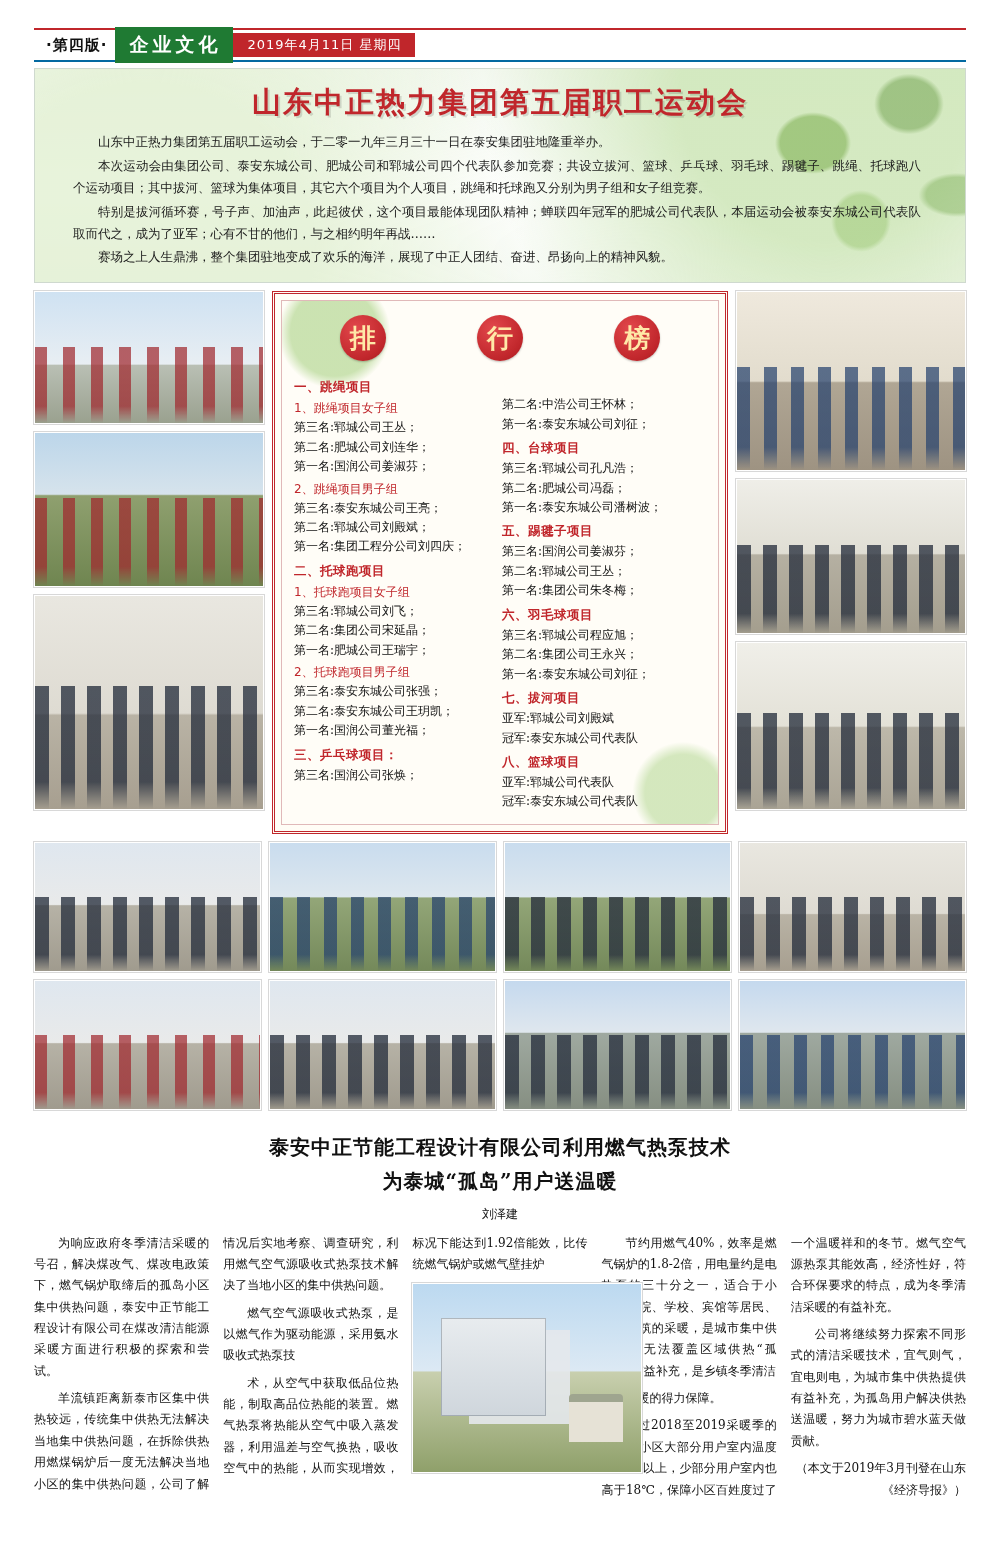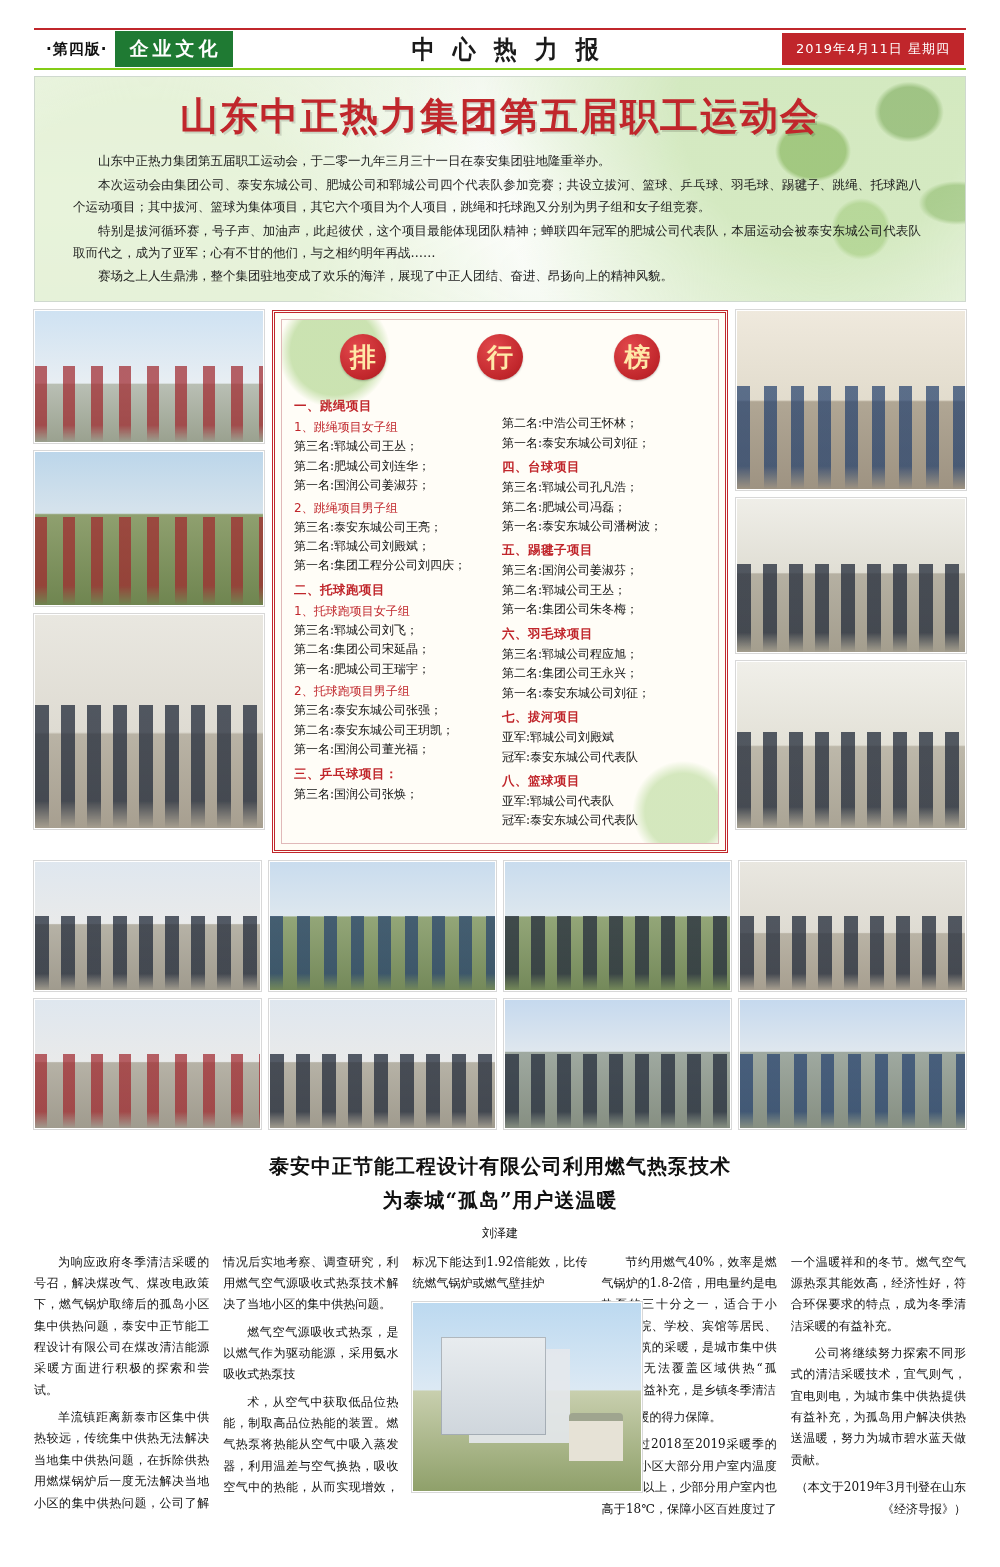--- a/index.html
+++ b/index.html
@@ -13,23 +13,23 @@
     overflow:hidden;
   }
   .page {
     position:absolute; left:0; top:0; width:1000px; height:1567px;
     background:#ffffff;
     padding:28px 34px 10px 34px;
   }
 
   
   .masthead {
-    height:42px;
+    height:34px;
     border-top:2px solid #c0262b;
-    border-bottom:2px solid #84cc16;
+    border-bottom:2px solid #0369a1;
     display:flex; align-items:stretch;
     background:#fff;
     position:relative;
   }
   .mh-left {
     display:flex; align-items:center;
     padding-left:6px;
   }
   .mh-pageno {
     font-family:"DejaVu Sans", sans-serif;
@@ -92,21 +92,21 @@
     background:
       radial-gradient(ellipse at 40% 40%, rgba(122,173,76,.55) 0 12%, rgba(122,173,76,0) 14%),
       radial-gradient(ellipse at 70% 25%, rgba(96,150,60,.45) 0 9%, rgba(96,150,60,0) 11%),
       radial-gradient(ellipse at 55% 70%, rgba(140,190,95,.4) 0 10%, rgba(140,190,95,0) 12%),
       radial-gradient(ellipse at 85% 60%, rgba(110,165,70,.4) 0 8%, rgba(110,165,70,0) 10%);
     pointer-events:none;
   }
   .hero-title {
     text-align:center;
     font-family:"DejaVu Serif", serif;
-    font-size:38px;
+    font-size:29px;
     font-weight:bold;
     letter-spacing:2px;
     color:#c0262b;
     text-shadow:2px 2px 0 rgba(0,0,0,.13);
     margin:4px 0 8px 0;
     position:relative; z-index:2;
   }
   .hero-body {
     position:relative; z-index:2;
     font-family:"DejaVu Serif", serif;
@@ -298,23 +298,20 @@
 </style>
 </head>
 <body>
 
 <div class="page">
 
   <div class="masthead">
     <div class="mh-left">
       <span class="mh-pageno">·第四版·</span>
       <span class="mh-section">企业文化</span>
-    </div>
-    <div class="mh-center">
-      <span class="mh-title">中 心 热 力 报</span>
     </div>
     <div class="mh-right">2019年4月11日  星期四</div>
   </div>
 
   <div class="hero">
     <div class="hero-title">山东中正热力集团第五届职工运动会</div>
     <div class="hero-body">
       <p>山东中正热力集团第五届职工运动会，于二零一九年三月三十一日在泰安集团驻地隆重举办。</p>
       <p>本次运动会由集团公司、泰安东城公司、肥城公司和郓城公司四个代表队参加竞赛；共设立拔河、篮球、乒乓球、羽毛球、踢毽子、跳绳、托球跑八个运动项目；其中拔河、篮球为集体项目，其它六个项目为个人项目，跳绳和托球跑又分别为男子组和女子组竞赛。</p>
       <p>特别是拔河循环赛，号子声、加油声，此起彼伏，这个项目最能体现团队精神；蝉联四年冠军的肥城公司代表队，本届运动会被泰安东城公司代表队取而代之，成为了亚军；心有不甘的他们，与之相约明年再战……</p>

